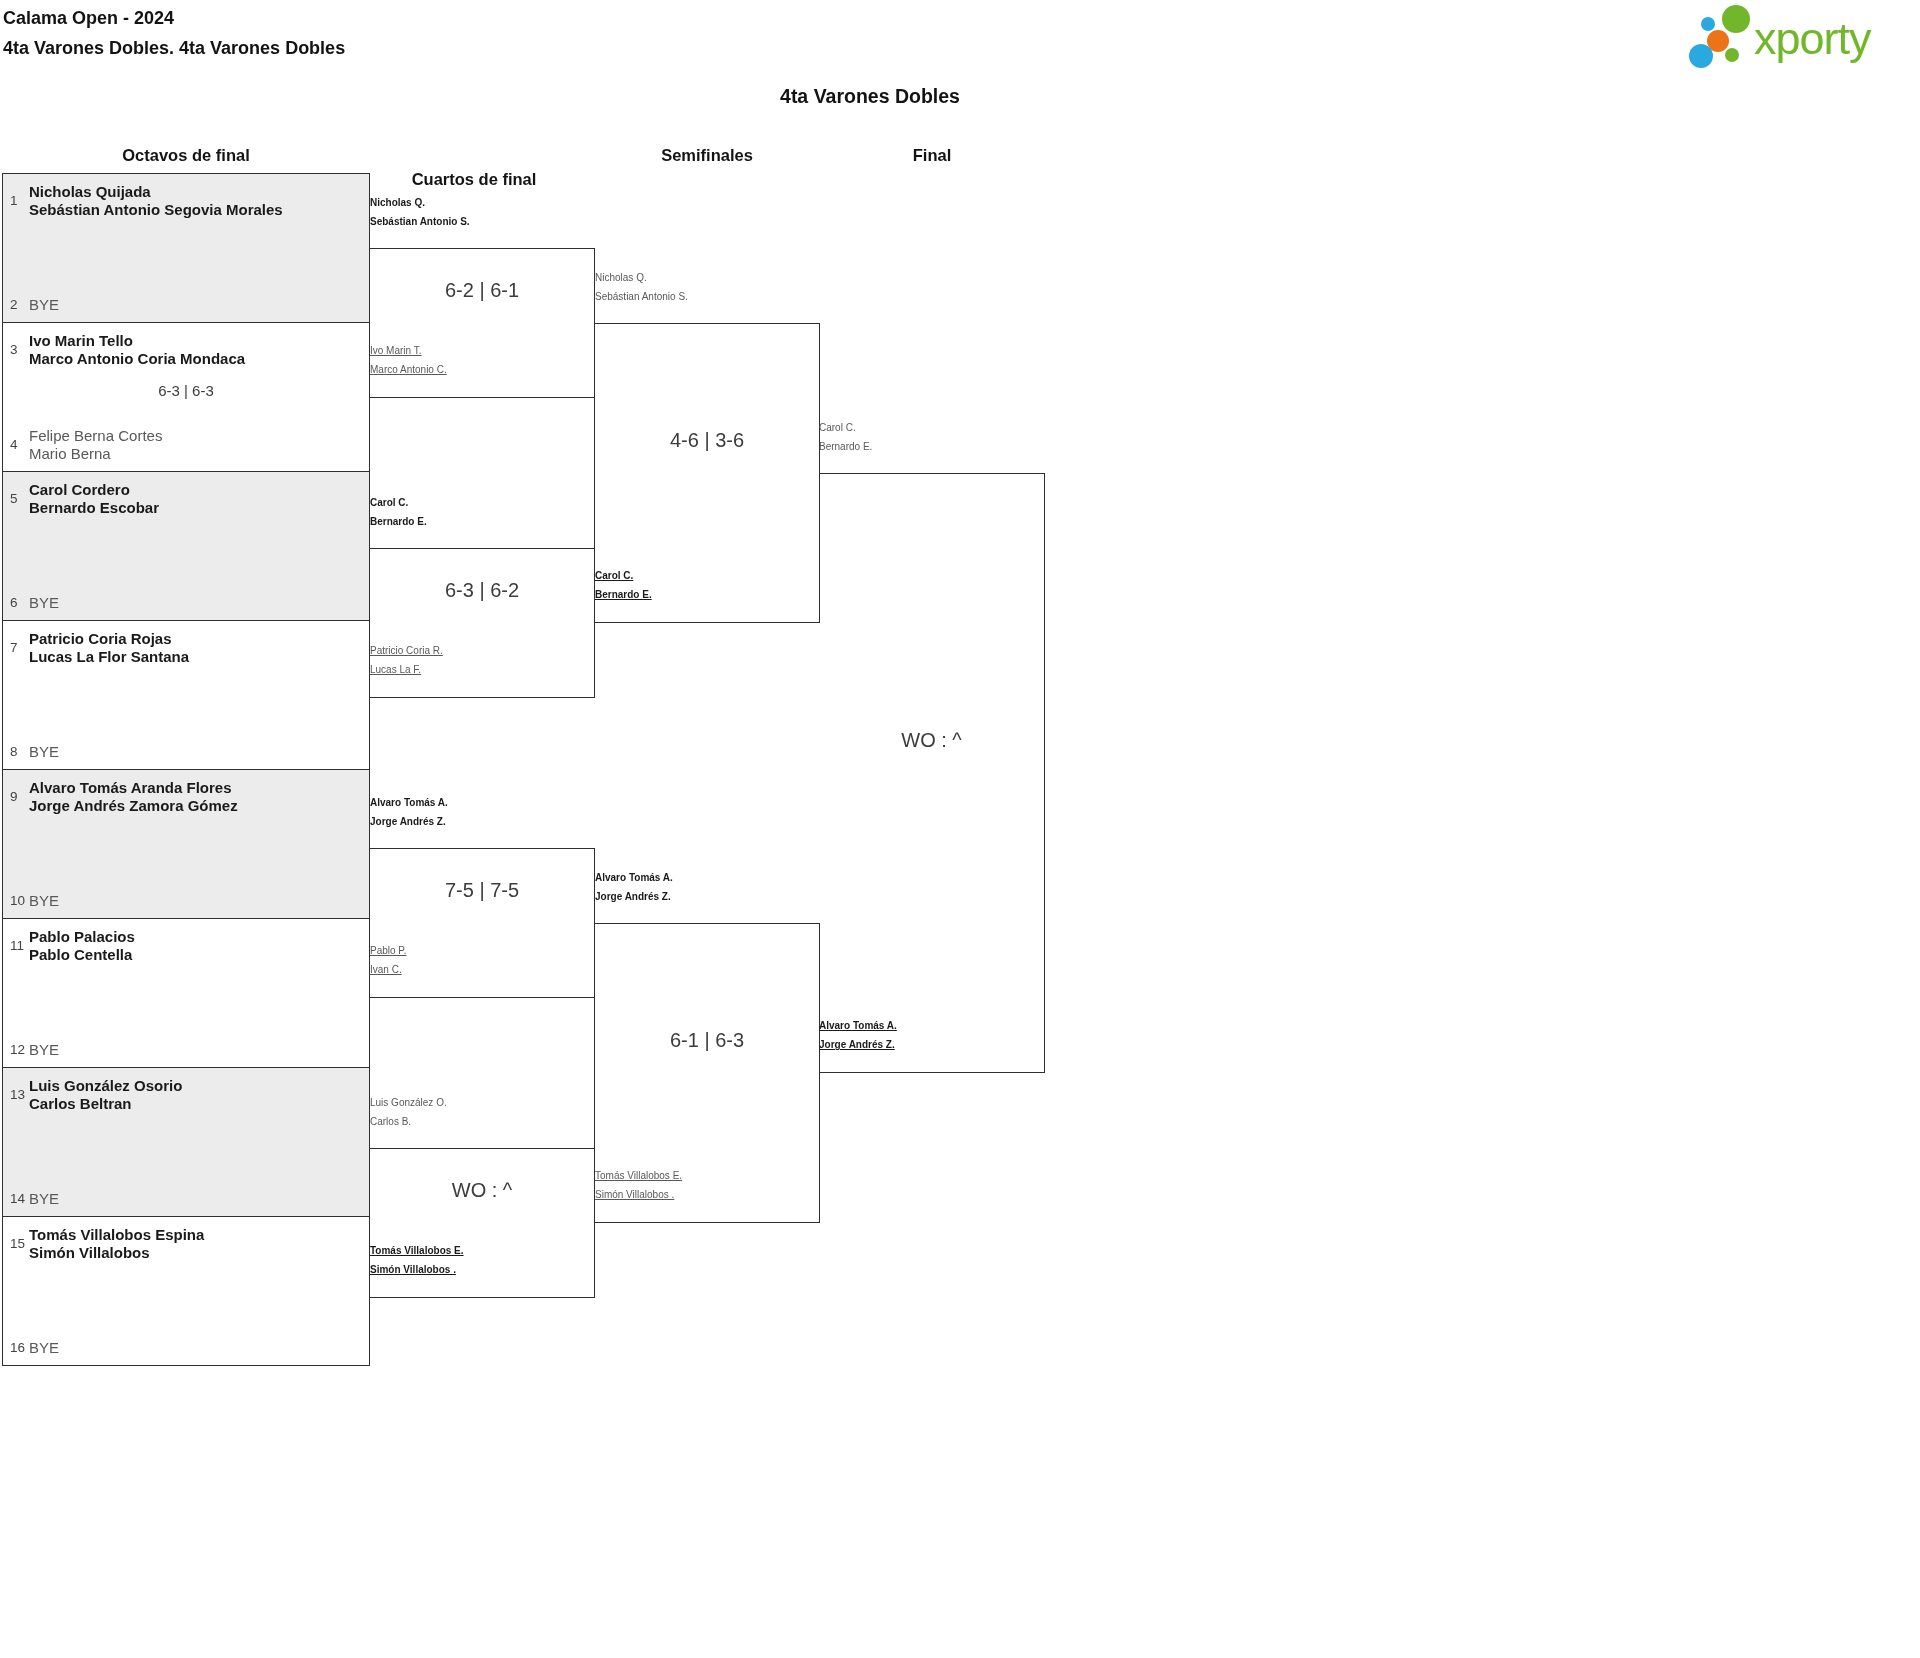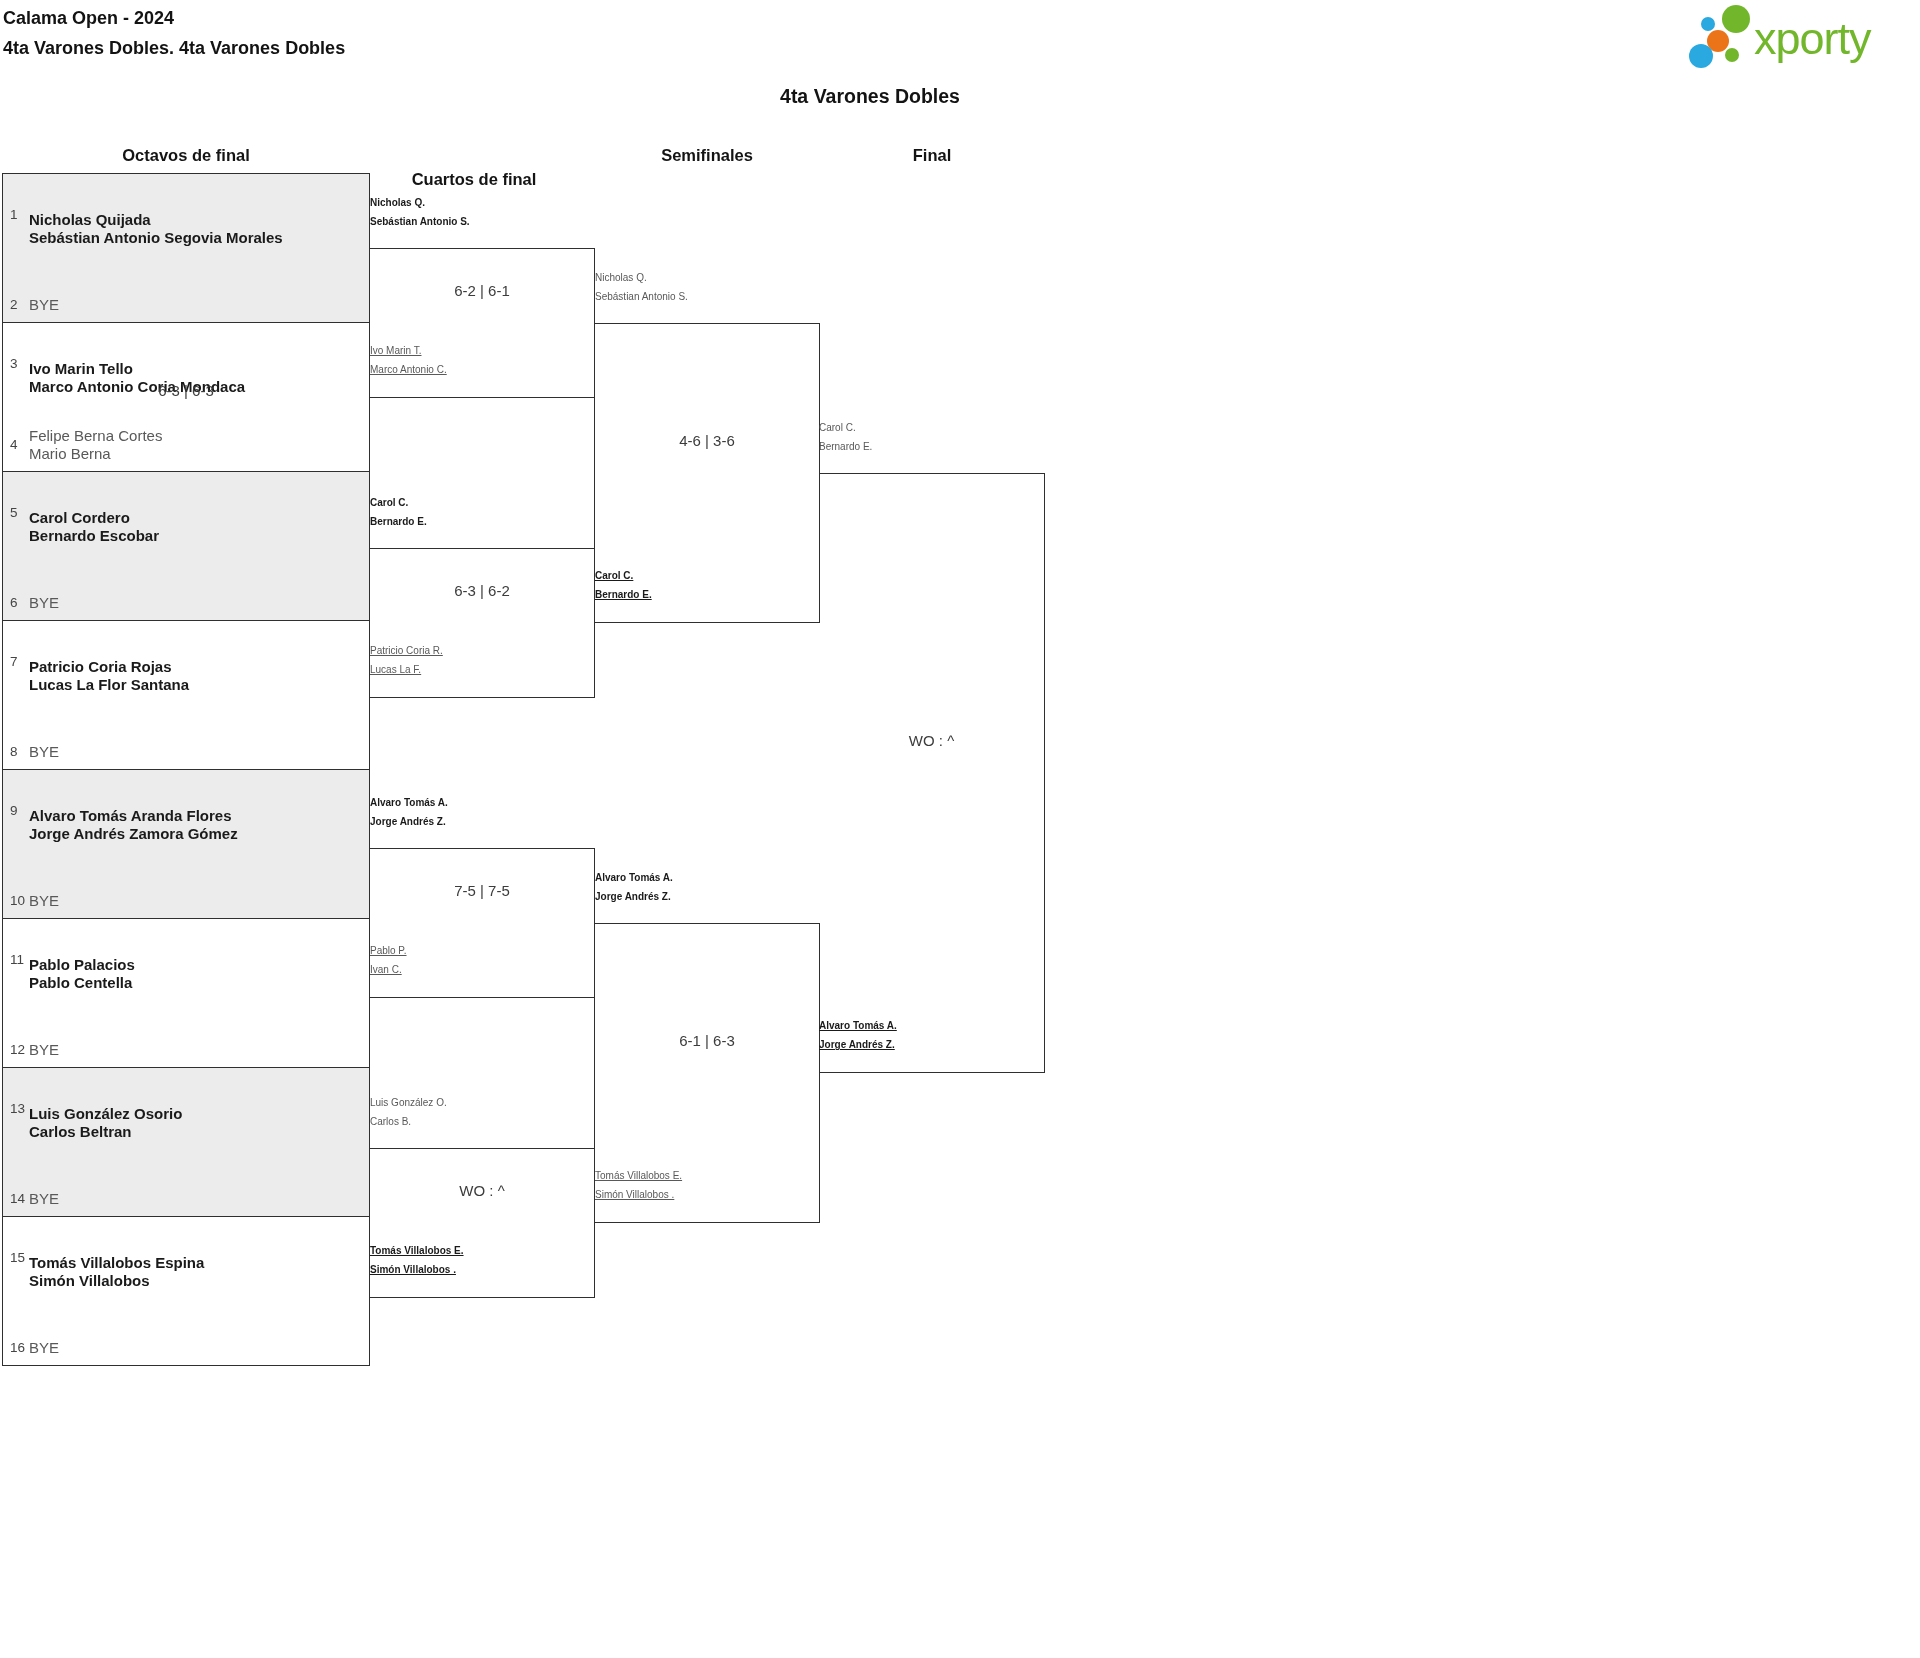--- a/index.html
+++ b/index.html
@@ -34,34 +34,34 @@
   
   .ocol{position:absolute;left:2px;top:173px;width:368px;}
   .obox{position:relative;height:150px;box-sizing:border-box;border:1px solid #2f2f2f;background:#fff;}
   .obox + .obox{margin-top:-1px;}
   .obox.shaded{background:#ececec;}
   .slot{position:absolute;left:0;right:4px;display:flex;align-items:center;padding-left:7px;}
   .slot.top{top:9px;}
   .slot.bottom{bottom:9px;}
   .seed{width:19px;flex:none;font-size:13.5px;color:#454545;}
   .names{font-size:15px;line-height:17.5px;color:#595959;font-weight:400;}
-  .names.winner{color:#1a1a1a;font-weight:600;margin-top:28px;}
+  .names.winner{color:#1a1a1a;font-weight:600;}
   .oscore{position:absolute;left:0;right:0;top:calc(50% - 16px);text-align:center;
           font-size:15px;line-height:19px;color:#3c3c3c;}
 
   
   .match{position:absolute;box-sizing:border-box;border:1px solid #2f2f2f;background:transparent;}
   .match.no-left{border-left:none;}
   .match .team{position:absolute;left:0;right:2px;font-size:10px;line-height:19px;
                color:#595959;font-weight:400;}
   .match .team.above{bottom:calc(100% + 18px);}
   .match .team.inside{bottom:18px;text-decoration:underline;}
   .match .team.winner{color:#1a1a1a;font-weight:600;}
   .match .mscore{position:absolute;left:0;right:0;top:calc(50% - 42px);text-align:center;
-                 font-size:15px;line-height:19px;color:#3c3c3c;}
+                 font-size:20px;line-height:19px;color:#3c3c3c;}
   .tline{white-space:nowrap;}
 </style>
 </head>
 <body>
 
 <div class="page">
 
   <div class="title-block">
     <div class="title-line">Calama Open - 2024</div>
     <div class="title-line">4ta Varones Dobles. 4ta Varones Dobles</div>

